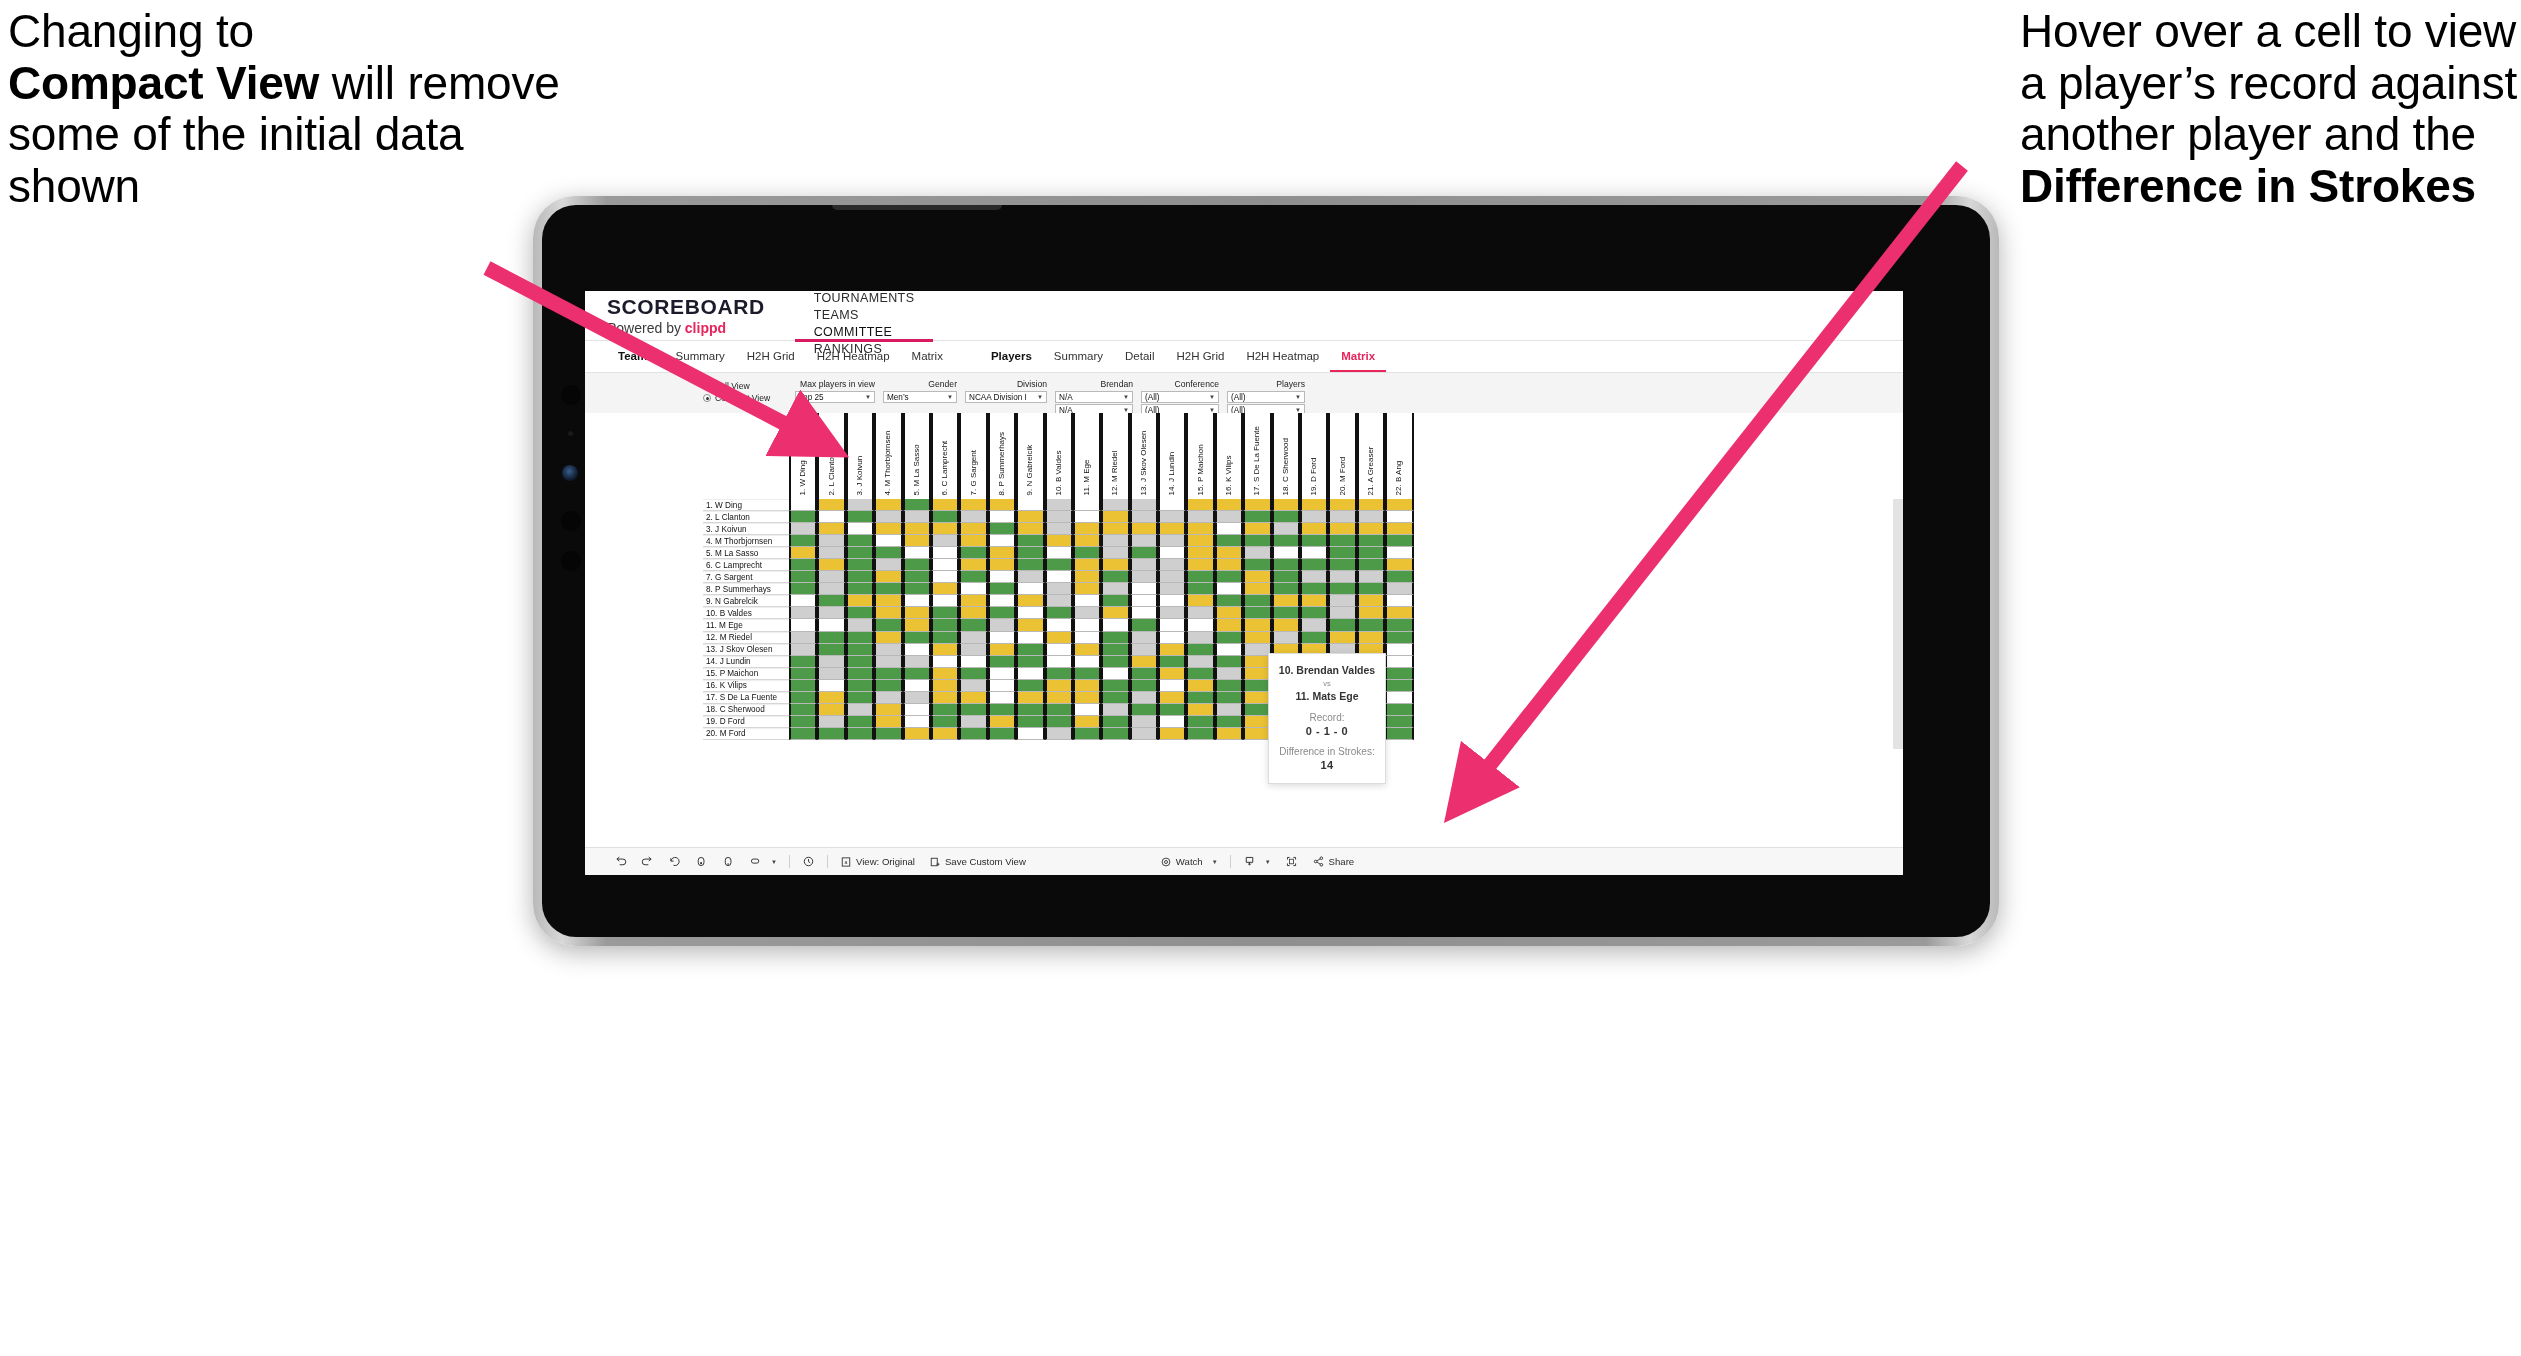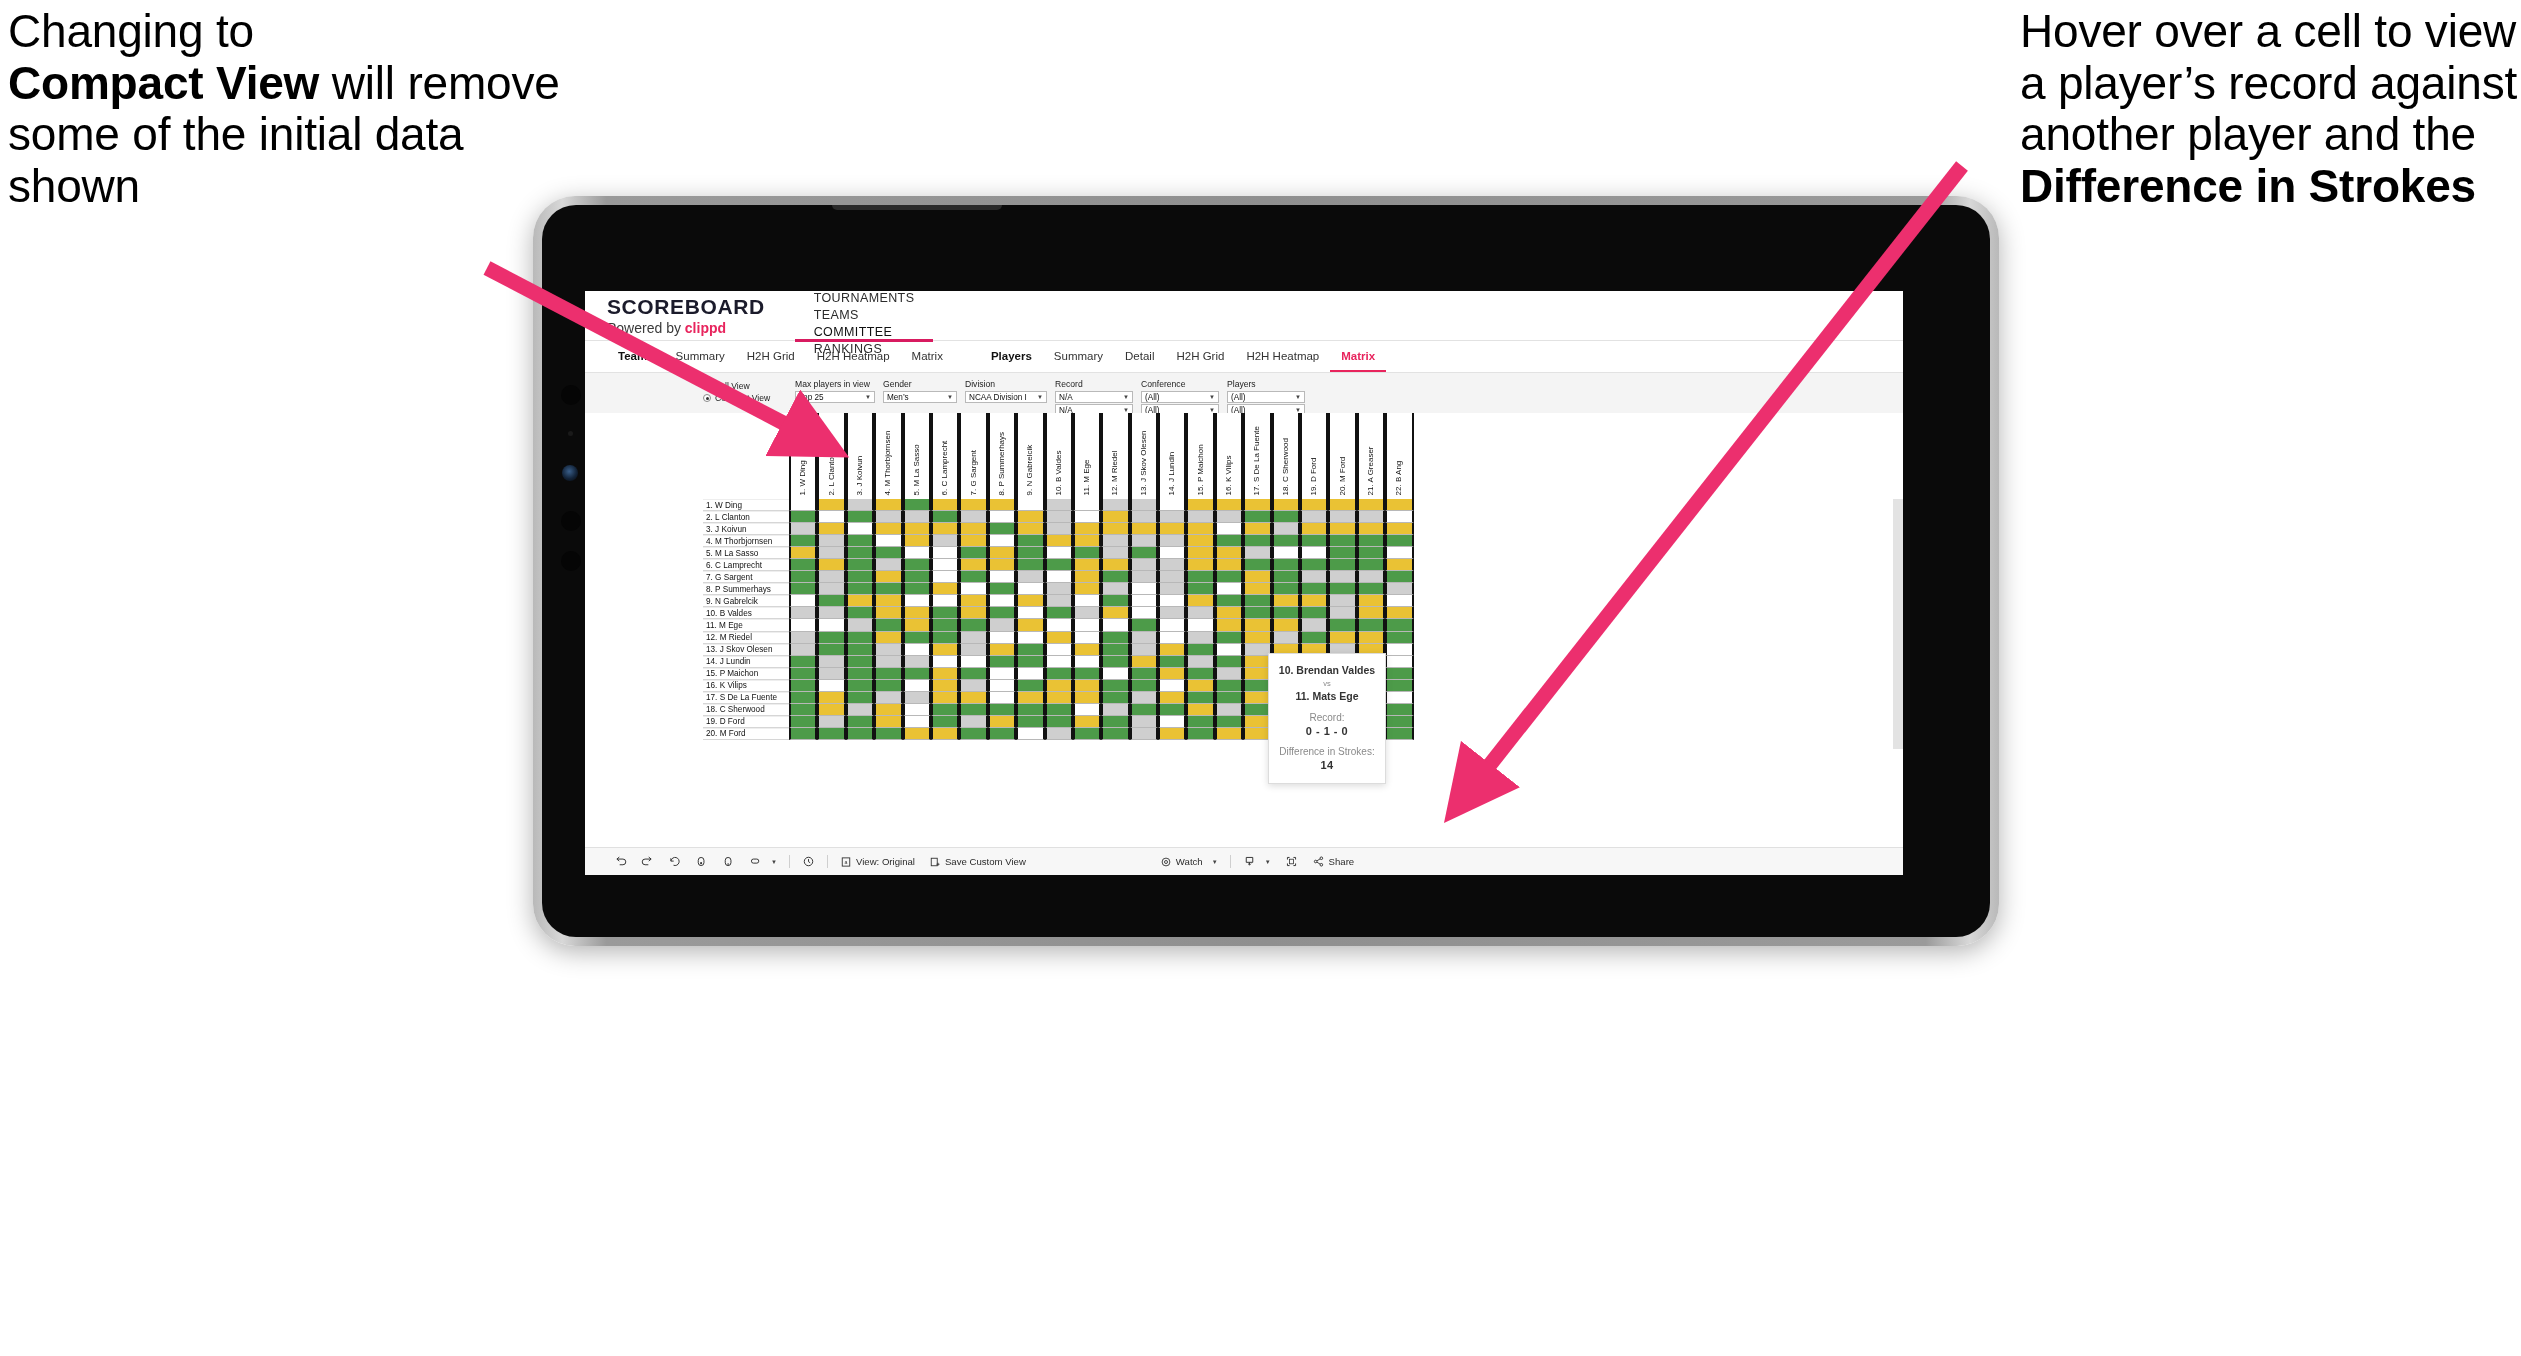--- a/index.html
+++ b/index.html
@@ -108,21 +108,21 @@
   .viewradios { width:92px; font-size:8.6px; color:#222; padding-top:1px;}
   .radio-row { display:flex; align-items:center; gap:4px; height:12px; }
   .radio {
     width:8px; height:8px; border:1px solid #8a8a8a; border-radius:50%;
     background:#fff; position:relative; flex:none;
   }
   .radio.on::after {
     content:""; position:absolute; left:1.5px; top:1.5px;
     width:3px; height:3px; border-radius:50%; background:#333;
   }
-  .fgroup { margin-right:8px; }
+  .fgroup { margin-right:8px;text-align:right; }
   .flabel { font-size:8.6px; color:#222; margin-bottom:2px; white-space:nowrap; }
   .fsel {
     height:12px; border:1px solid #b9b9b9; background:#fff;
     display:flex; align-items:center; justify-content:space-between;
     padding:0 3px; font-size:8.2px; color:#111; white-space:nowrap;
   }
   .fsel + .fsel { margin-top:1px; }
   .caret { font-size:6px; color:#444; margin-left:5px; }
   .w-top25 { width:80px; } .w-gender { width:74px; }
   .w-div { width:82px; } .w-region { width:78px; }
@@ -295,21 +295,21 @@
 
             <div class="fgroup">
               <div class="flabel">Division</div>
               <div class="fsel w-div">
                 <span>NCAA Division I</span>
                 <span class="caret">▼</span>
               </div>
             </div>
 
             <div class="fgroup">
-              <div class="flabel">Record</div>
+              <div class="flabel">Brendan</div>
               <div class="fsel w-region">
                 <span>N/A</span>
                 <span class="caret">▼</span>
               </div>
               <div class="fsel w-region">
                 <span>N/A</span>
                 <span class="caret">▼</span>
               </div>
             </div>
 

